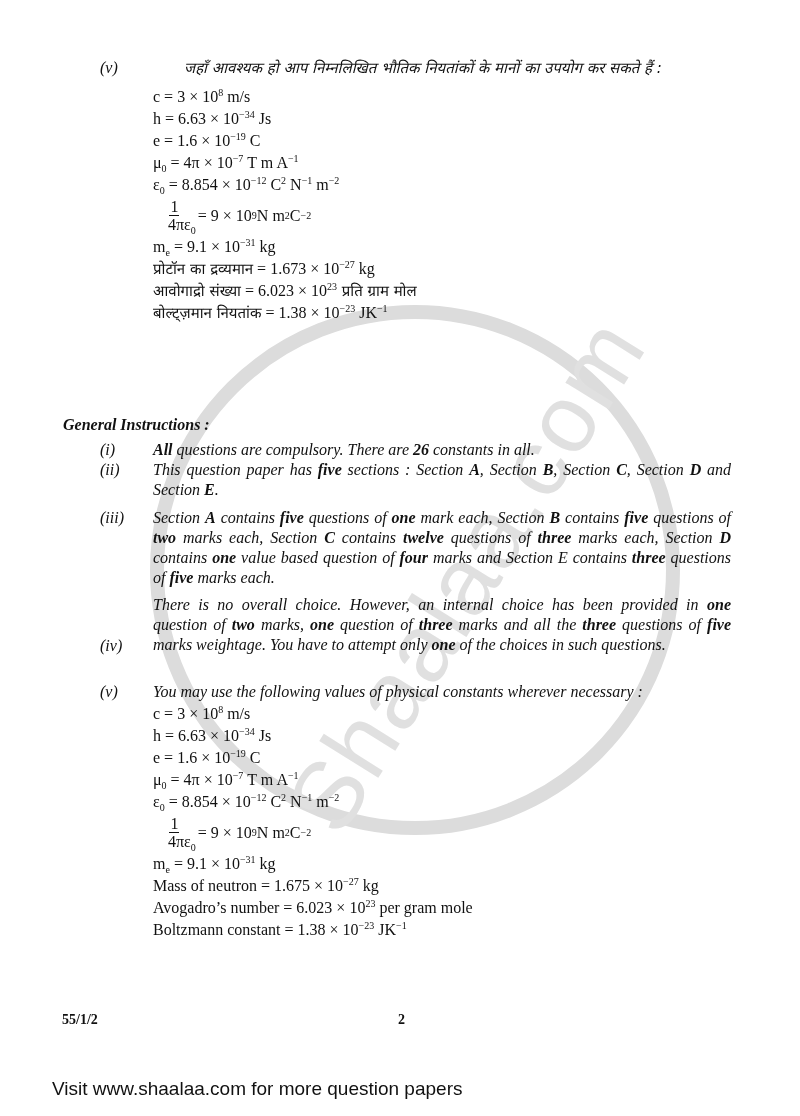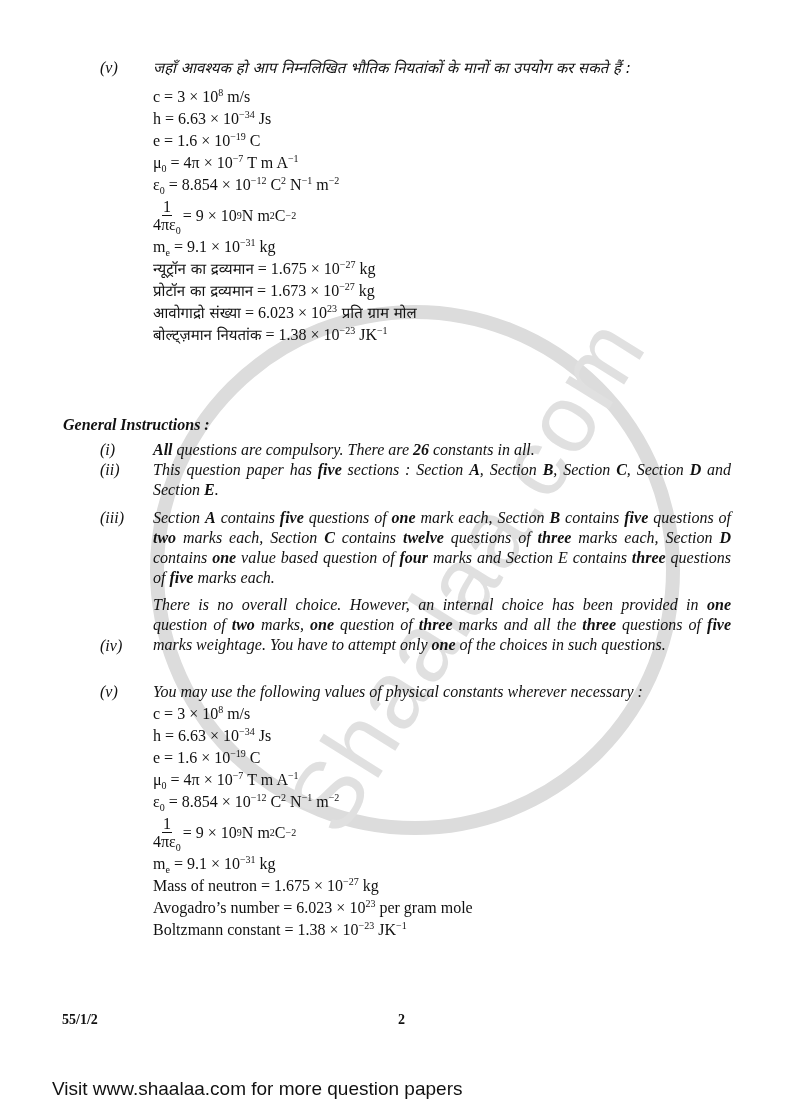--- a/index.html
+++ b/index.html
@@ -15,31 +15,31 @@
   .watermark-text {
     position: absolute; left: 175px; top: 520px; transform: rotate(-58deg);
     font-family: "Liberation Sans", sans-serif; font-size: 96px; color: #e0e0e0;
     letter-spacing: 2px; white-space: nowrap; z-index: 0; pointer-events: none;
   }
   .content { position: absolute; left: 0; top: 0; width: 800px; z-index: 1; }
   .row { position: absolute; font-size: 16px; line-height: 20px; }
   .num { position: absolute; left: 100px; font-style: italic; }
   .num2 { position: absolute; left: 100px; font-style: italic; }
   .hindi { font-family: "DejaVu Sans", sans-serif; font-size: 15px; }
-  .it { font-style: italic; }
+  .it { font-style: italic; margin-left: 31px; }
   .para {
     position: absolute; left: 153px; width: 578px; font-style: italic;
     font-size: 16px; line-height: 20px; text-align: justify;
   }
   .consts { position: absolute; left: 153px; font-size: 16px; line-height: 22px; }
   .consts div { height: 22px; white-space: nowrap; }
   .consts .frac-row { height: 40px; display: flex; align-items: center; }
   .frac { display: inline-flex; flex-direction: column; align-items: center; margin-right: 2px; }
   .frac .n { border-bottom: 1px solid #111; padding: 0 1px; line-height: 16px; }
-  .frac .d { line-height: 18px; }
+  .frac .d { line-height: 18px; margin-left: 15px; }
   sup { font-size: 10px; vertical-align: 6px; line-height: 0; }
   sub { font-size: 10px; vertical-align: -4px; line-height: 0; }
   .gi-title { position: absolute; left: 63px; top: 416px; font-weight: bold; font-style: italic; font-size: 16px; }
   .footer-code { position: absolute; left: 62px; top: 1012px; font-weight: bold; font-size: 14px; }
   .footer-page { position: absolute; left: 398px; top: 1012px; font-weight: bold; font-size: 14px; }
   .visit { position: absolute; left: 13px; top: 1078px; font-family: "Liberation Sans", sans-serif; font-size: 19px; color: #111; margin-left: 39px; }
 </style>
 </head>
 <body>
 
@@ -63,21 +63,20 @@
           <span class="d">4πε<sub>0</sub></span>
         </span>
         <span> = 9 × 10</span>
         <sup>9</sup>
         <span> N m</span>
         <sup>2</sup>
         <span> C</span>
         <sup>−2</sup>
       </div>
       <div><span>m</span><sub>e</sub><span> = 9.1 × 10</span><sup>−31</sup><span> kg</span></div>
-      <div><span class="hindi">न्यूट्रॉन का द्रव्यमान</span><span> = 1.675 × 10</span><sup>−27</sup><span> kg</span></div>
       <div><span class="hindi">प्रोटॉन का द्रव्यमान</span><span> = 1.673 × 10</span><sup>−27</sup><span> kg</span></div>
       <div><span class="hindi">आवोगाद्रो संख्या</span><span> = 6.023 × 10</span><sup>23</sup><span class="hindi"> प्रति ग्राम मोल</span></div>
       <div><span class="hindi">बोल्ट्ज़मान नियतांक</span><span> = 1.38 × 10</span><sup>−23</sup><span> JK</span><sup>−1</sup></div>
     </div>
 
   <div class="gi-title">General Instructions :</div>
 
   <div class="num2 row" style="top:440px;">(i)</div>
   <div class="para" style="top:440px;"><b>All</b><span> questions are compulsory. There are </span><b>26</b><span> constants in all.</span></div>
 

